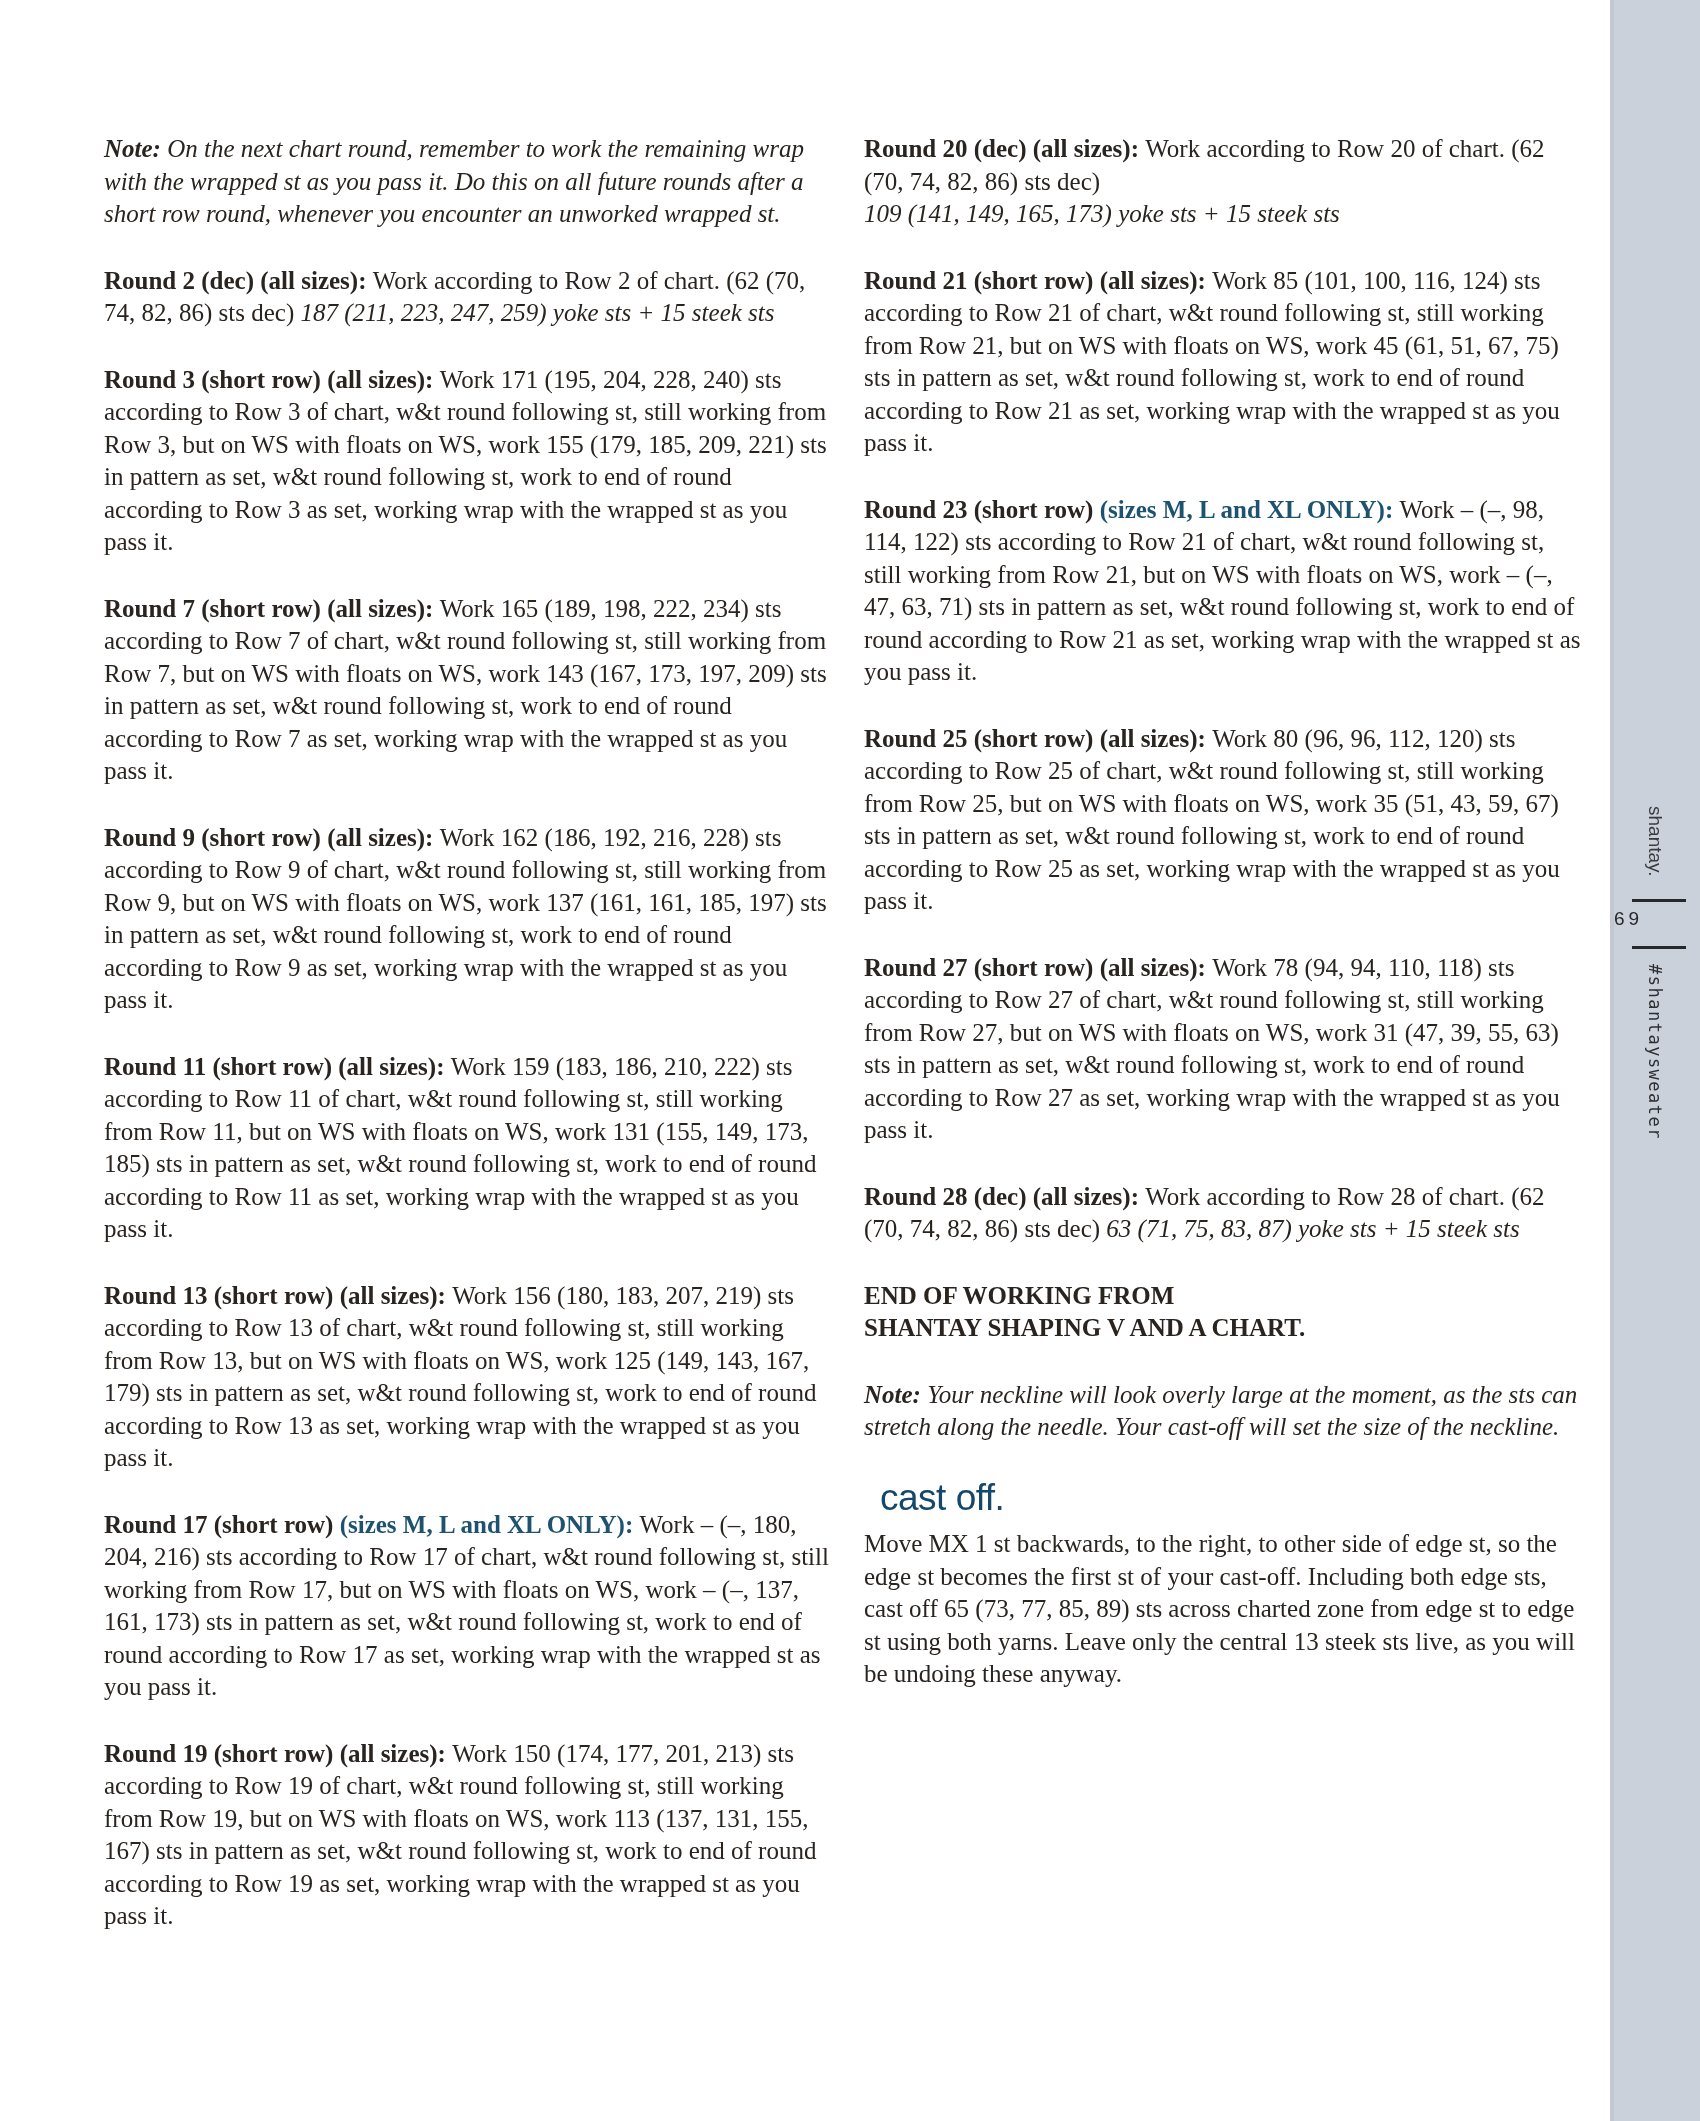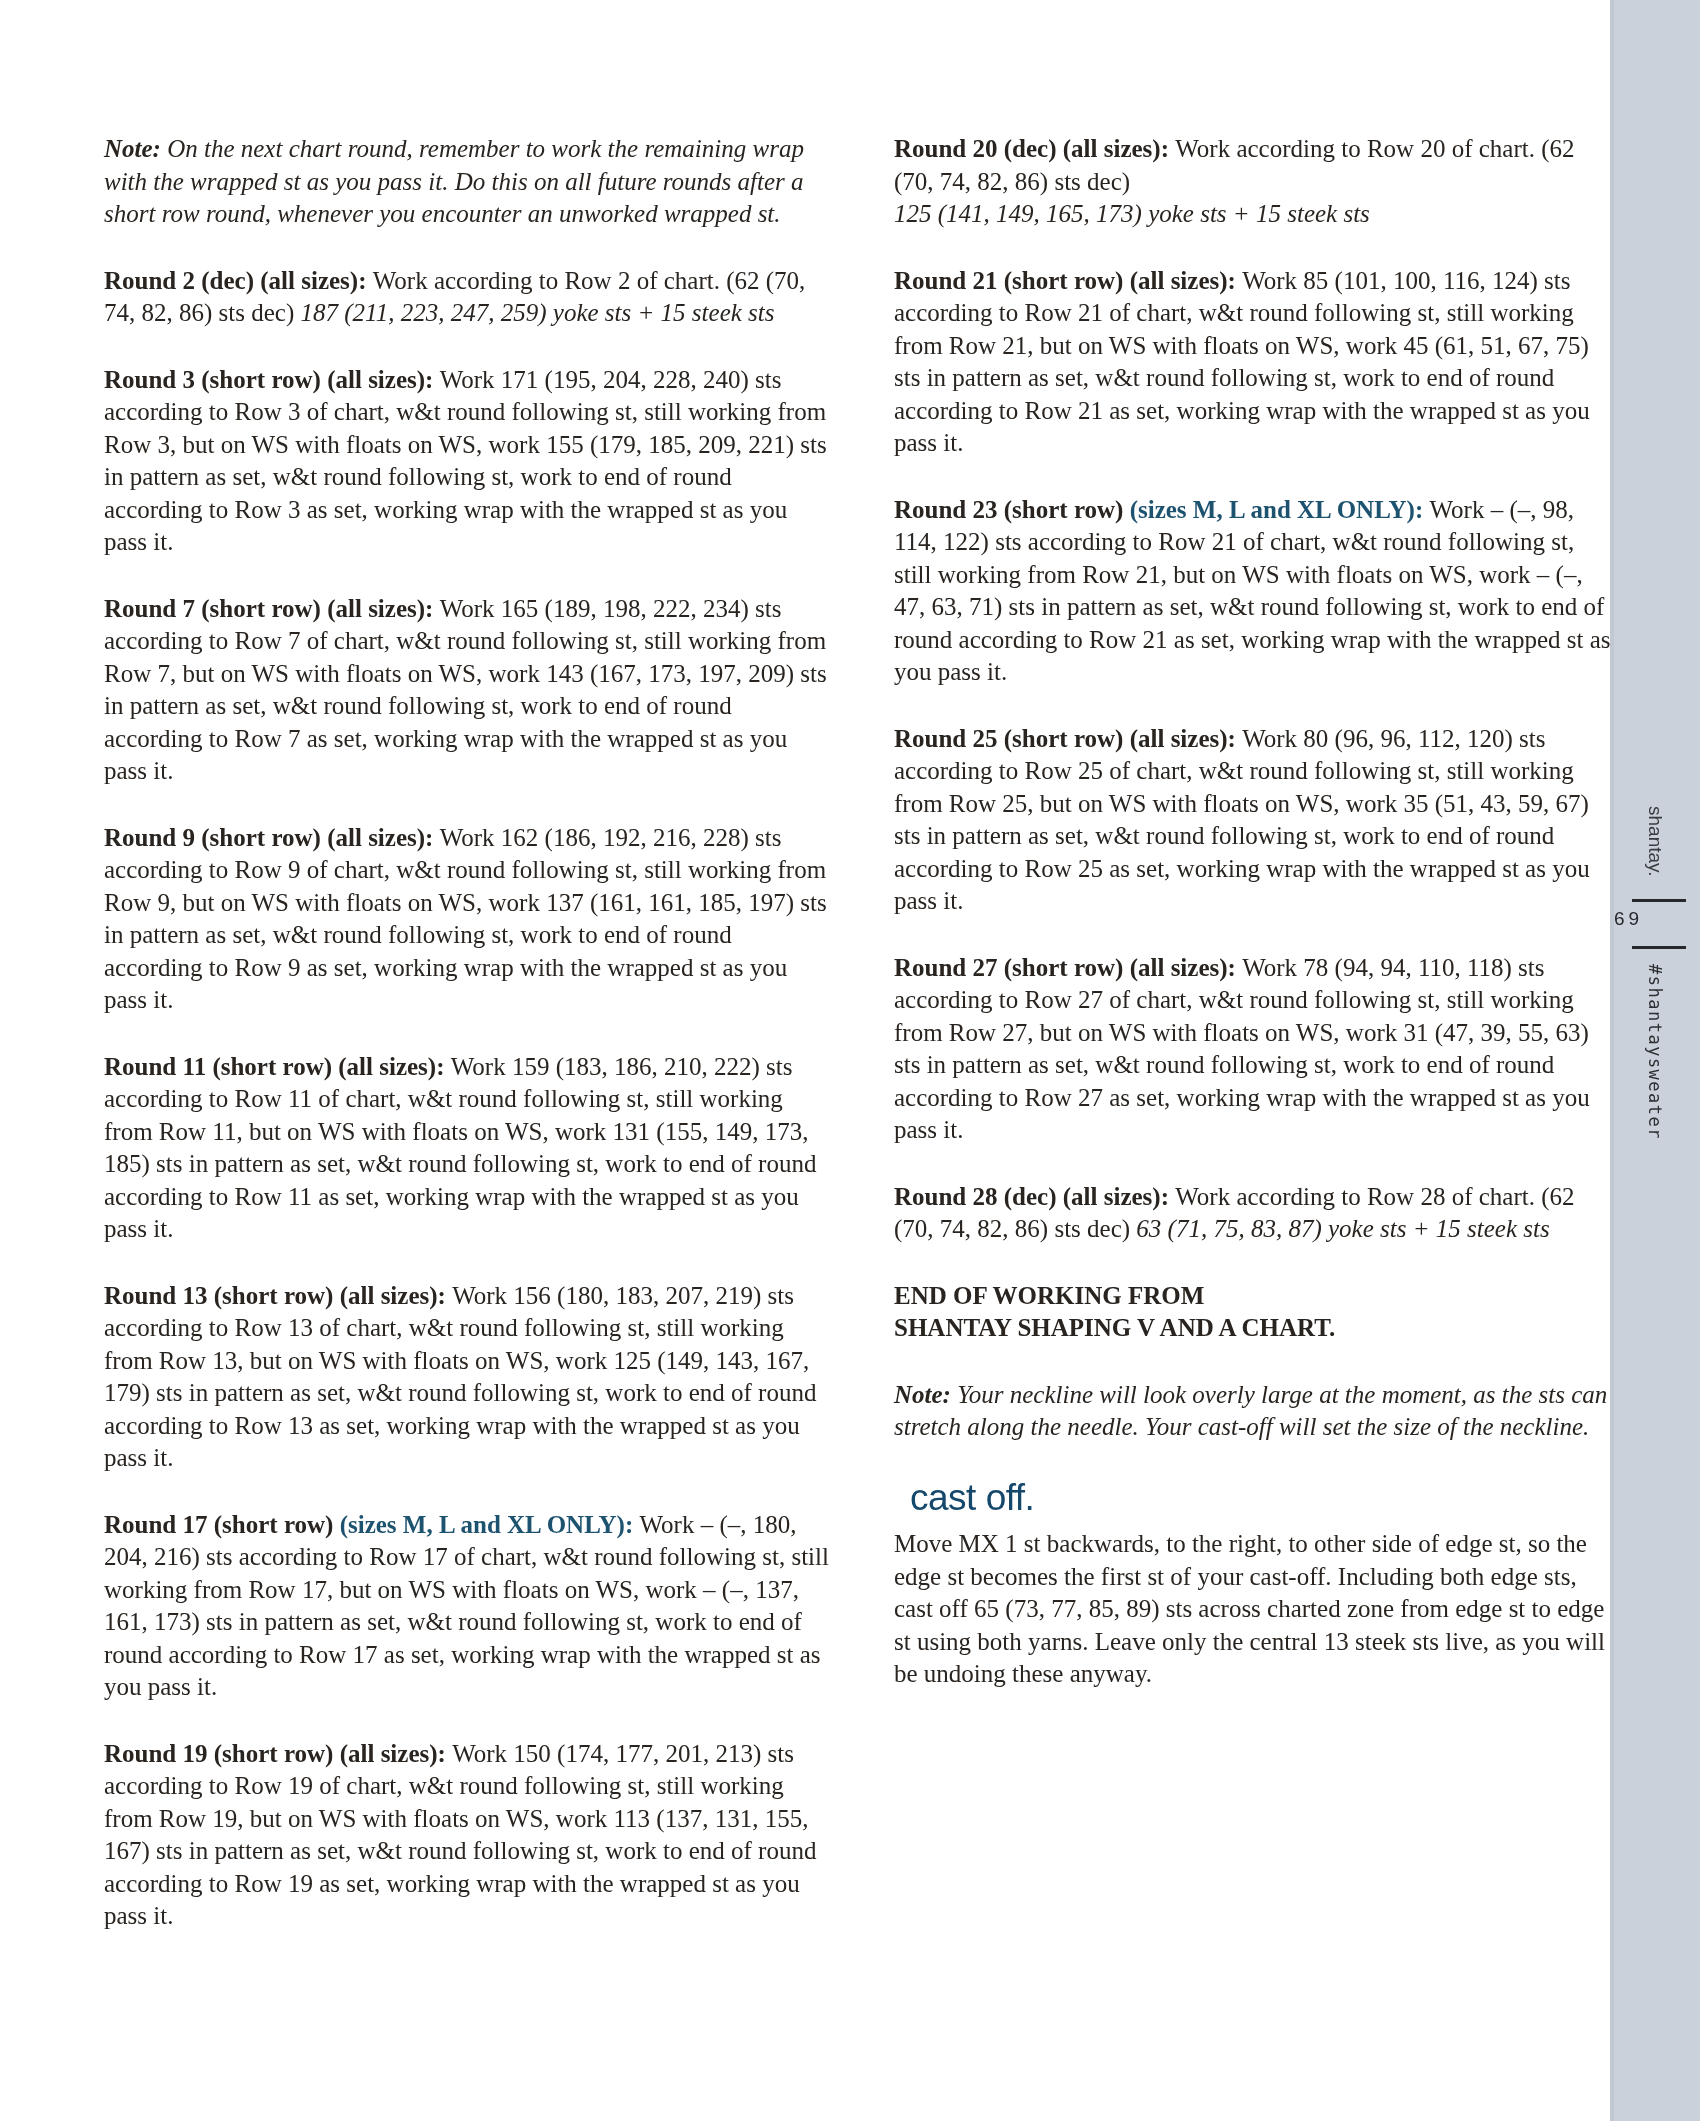--- a/index.html
+++ b/index.html
@@ -16,21 +16,21 @@
   }
   .col {
     position: absolute;
     top: 133px;
     font-size: 25px;
     line-height: 1.3;
     color: #29241f;
     text-align: left;
   }
   .col-left  { left: 104px; width: 728px; }
-  .col-right { left: 894px; width: 722px; }
+  .col-right { left: 864px; width: 722px; }
 
   p.para { margin: 0 0 34px 0; }
   .seg-n  { font-weight: 400; }
   .seg-b  { font-weight: 700; }
   .seg-i  { font-style: italic; }
   .seg-bi { font-weight: 700; font-style: italic; }
   .seg-tb { font-weight: 700; color: #1e5370; }
 
   p.cast-heading {
     font-family: "Liberation Sans", sans-serif;
@@ -95,21 +95,21 @@
       <p class="para"><span class="seg-b">Round 2 (dec) (all sizes): </span><span class="seg-n">Work according to Row 2 of chart. (62 (70, 74, 82, 86) sts dec) </span><span class="seg-i">187 (211, 223, 247, 259) yoke sts + 15 steek sts</span></p>
       <p class="para"><span class="seg-b">Round 3 (short row) (all sizes): </span><span class="seg-n">Work 171 (195, 204, 228, 240) sts according to Row 3 of chart, w&amp;t round following st, still working from Row 3, but on WS with floats on WS, work 155 (179, 185, 209, 221) sts in pattern as set, w&amp;t round following st, work to end of round according to Row 3 as set, working wrap with the wrapped st as you pass it.</span></p>
       <p class="para"><span class="seg-b">Round 7 (short row) (all sizes): </span><span class="seg-n">Work 165 (189, 198, 222, 234) sts according to Row 7 of chart, w&amp;t round following st, still working from Row 7, but on WS with floats on WS, work 143 (167, 173, 197, 209) sts in pattern as set, w&amp;t round following st, work to end of round according to Row 7 as set, working wrap with the wrapped st as you pass it.</span></p>
       <p class="para"><span class="seg-b">Round 9 (short row) (all sizes): </span><span class="seg-n">Work 162 (186, 192, 216, 228) sts according to Row 9 of chart, w&amp;t round following st, still working from Row 9, but on WS with floats on WS, work 137 (161, 161, 185, 197) sts in pattern as set, w&amp;t round following st, work to end of round according to Row 9 as set, working wrap with the wrapped st as you pass it.</span></p>
       <p class="para"><span class="seg-b">Round 11 (short row) (all sizes): </span><span class="seg-n">Work 159 (183, 186, 210, 222) sts according to Row 11 of chart, w&amp;t round following st, still working from Row 11, but on WS with floats on WS, work 131 (155, 149, 173, 185) sts in pattern as set, w&amp;t round following st, work to end of round according to Row 11 as set, working wrap with the wrapped st as you pass it.</span></p>
       <p class="para"><span class="seg-b">Round 13 (short row) (all sizes): </span><span class="seg-n">Work 156 (180, 183, 207, 219) sts according to Row 13 of chart, w&amp;t round following st, still working from Row 13, but on WS with floats on WS, work 125 (149, 143, 167, 179) sts in pattern as set, w&amp;t round following st, work to end of round according to Row 13 as set, working wrap with the wrapped st as you pass it.</span></p>
       <p class="para"><span class="seg-b">Round 17 (short row) </span><span class="seg-tb">(sizes M, L and XL ONLY): </span><span class="seg-n">Work – (–, 180, 204, 216) sts according to Row 17 of chart, w&amp;t round following st, still working from Row 17, but on WS with floats on WS, work – (–, 137, 161, 173) sts in pattern as set, w&amp;t round following st, work to end of round according to Row 17 as set, working wrap with the wrapped st as you pass it.</span></p>
       <p class="para"><span class="seg-b">Round 19 (short row) (all sizes): </span><span class="seg-n">Work 150 (174, 177, 201, 213) sts according to Row 19 of chart, w&amp;t round following st, still working from Row 19, but on WS with floats on WS, work 113 (137, 131, 155, 167) sts in pattern as set, w&amp;t round following st, work to end of round according to Row 19 as set, working wrap with the wrapped st as you pass it.</span></p>
     </div>
   <div class="col col-right">
-      <p class="para"><span class="seg-b">Round 20 (dec) (all sizes): </span><span class="seg-n">Work according to Row 20 of chart. (62 (70, 74, 82, 86) sts dec)</span><br><span class="seg-i">125 (141, 149, 165, 173) yoke sts + 15 steek sts</span></p>
+      <p class="para"><span class="seg-b">Round 20 (dec) (all sizes): </span><span class="seg-n">Work according to Row 20 of chart. (62 (70, 74, 82, 86) sts dec)</span><br><span class="seg-i">109 (141, 149, 165, 173) yoke sts + 15 steek sts</span></p>
       <p class="para"><span class="seg-b">Round 21 (short row) (all sizes): </span><span class="seg-n">Work 85 (101, 100, 116, 124) sts according to Row 21 of chart, w&amp;t round following st, still working from Row 21, but on WS with floats on WS, work 45 (61, 51, 67, 75) sts in pattern as set, w&amp;t round following st, work to end of round according to Row 21 as set, working wrap with the wrapped st as you pass it.</span></p>
       <p class="para"><span class="seg-b">Round 23 (short row) </span><span class="seg-tb">(sizes M, L and XL ONLY): </span><span class="seg-n">Work – (–, 98, 114, 122) sts according to Row 21 of chart, w&amp;t round following st, still working from Row 21, but on WS with floats on WS, work – (–, 47, 63, 71) sts in pattern as set, w&amp;t round following st, work to end of round according to Row 21 as set, working wrap with the wrapped st as you pass it.</span></p>
       <p class="para"><span class="seg-b">Round 25 (short row) (all sizes): </span><span class="seg-n">Work 80 (96, 96, 112, 120) sts according to Row 25 of chart, w&amp;t round following st, still working from Row 25, but on WS with floats on WS, work 35 (51, 43, 59, 67) sts in pattern as set, w&amp;t round following st, work to end of round according to Row 25 as set, working wrap with the wrapped st as you pass it.</span></p>
       <p class="para"><span class="seg-b">Round 27 (short row) (all sizes): </span><span class="seg-n">Work 78 (94, 94, 110, 118) sts according to Row 27 of chart, w&amp;t round following st, still working from Row 27, but on WS with floats on WS, work 31 (47, 39, 55, 63) sts in pattern as set, w&amp;t round following st, work to end of round according to Row 27 as set, working wrap with the wrapped st as you pass it.</span></p>
       <p class="para"><span class="seg-b">Round 28 (dec) (all sizes): </span><span class="seg-n">Work according to Row 28 of chart. (62 (70, 74, 82, 86) sts dec) </span><span class="seg-i">63 (71, 75, 83, 87) yoke sts + 15 steek sts</span></p>
       <p class="para"><span class="seg-b">END OF WORKING FROM</span><br><span class="seg-b">SHANTAY SHAPING V AND A CHART.</span></p>
       <p class="para"><span class="seg-bi">Note: </span><span class="seg-i">Your neckline will look overly large at the moment, as the sts can stretch along the needle. Your cast-off will set the size of the neckline.</span></p>
       <p class="para cast-heading"><span class="seg-n">cast off.</span></p>
       <p class="para"><span class="seg-n">Move MX 1 st backwards, to the right, to other side of edge st, so the edge st becomes the first st of your cast-off. Including both edge sts, cast off 65 (73, 77, 85, 89) sts across charted zone from edge st to edge st using both yarns. Leave only the central 13 steek sts live, as you will be undoing these anyway.</span></p>
     </div>

